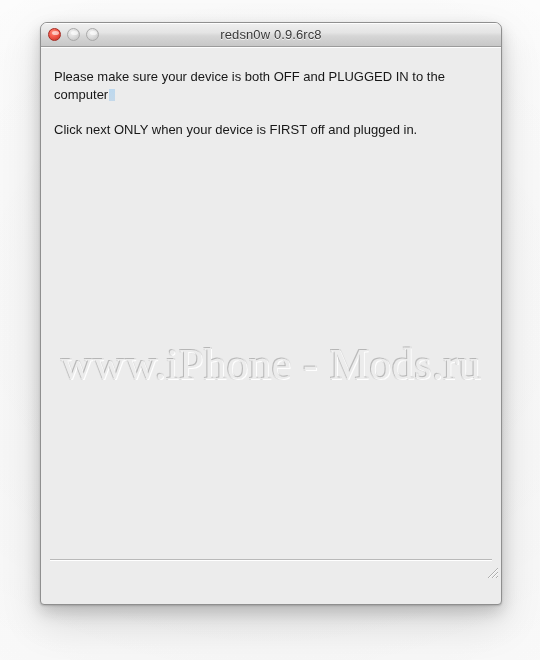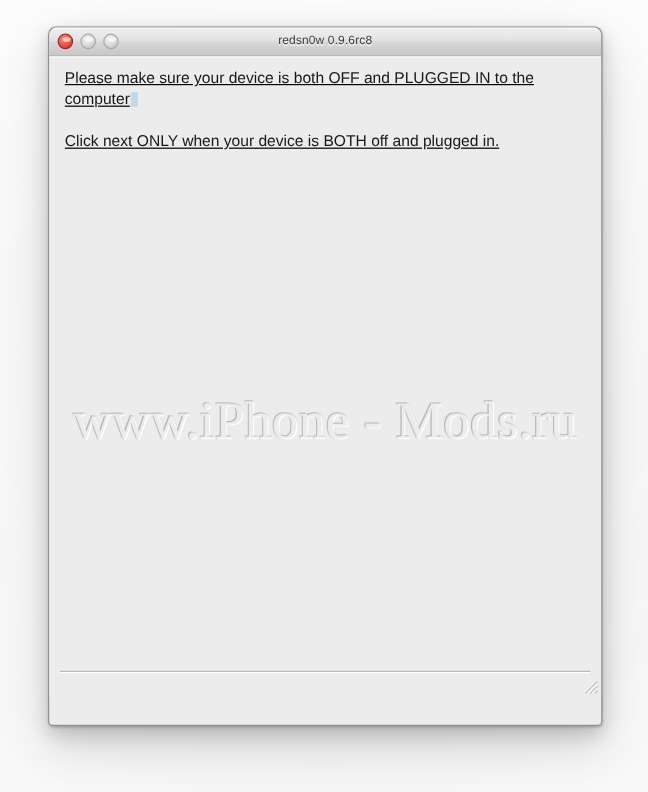--- a/index.html
+++ b/index.html
@@ -94,21 +94,21 @@
     border: 1px solid #a32a22;
   }
   .light.min, .light.zoom {
     background: radial-gradient(circle at 38% 30%, #f2f2f2 0%, #dcdcdc 48%, #bdbdbd 100%);
     border: 1px solid #a9a9a9;
   }
 
   #window-title {
     width: 100%;
     text-align: center;
-    font-size: 10px;
+    font-size: 13px;
     color: #3a3a3a;
     text-shadow: 0 1px 0 rgba(255,255,255,0.8);
     letter-spacing: 0.1px;
     pointer-events: none;
   }
 
   
   #content {
     position: relative;
     height: 534px;
@@ -121,23 +121,22 @@
     content: "";
     position: absolute;
     left: 0; right: 0; top: 0;
     height: 1px;
     background: rgba(255,255,255,0.9);
   }
 
   #instructions {
     position: absolute;
     left: 13px;
-    top: 9px;
+    top: 21px;
     right: 14px;
-    text-decoration: underline;
   }
   .para {
     font-size: 13px;
     line-height: 18px;
     color: #171717;
     margin: 0 0 17px 0;
     max-width: 418px;
   }
   .para:last-child { margin-bottom: 0; }
   .caret {
@@ -147,21 +146,21 @@
     vertical-align: -2px;
     background: linear-gradient(180deg, rgba(150,200,240,0.55), rgba(120,180,230,0.35));
     margin-left: 1px;
   }
 
   
   #watermark {
     position: absolute;
     left: 0;
     right: 0;
-    top: 278px;
+    top: 292px;
     text-align: center;
     font-family: "Liberation Serif", serif;
     font-size: 44px;
     letter-spacing: 0.5px;
     color: rgba(236,236,236,1);
     text-shadow:
       -1px -1px 0 rgba(150,150,150,0.55),
        1px  1px 0 rgba(255,255,255,0.95),
       -1px  1px 0 rgba(190,190,190,0.30),
        1px -1px 0 rgba(190,190,190,0.30);
@@ -205,21 +204,21 @@
       <div class="light min"></div>
       <div class="light zoom"></div>
     </div>
     <div id="window-title">redsn0w 0.9.6rc8</div>
   </div>
 
   <div id="content">
 
     <div id="instructions">
       <p class="para"><span>Please make sure your device is both OFF and PLUGGED IN to the computer</span><span class="caret"></span></p>
-      <p class="para">Click next ONLY when your device is BOTH off and plugged in.</p>
+      <p class="para">Click next ONLY when your device is FIRST off and plugged in.</p>
     </div>
 
     <div id="watermark">www.iPhone - Mods.ru</div>
 
     <div id="separator"></div>
 
     <svg id="resize-grip" viewBox="0 0 13 13" xmlns="http://www.w3.org/2000/svg">
       <line x1="12" y1="2" x2="2" y2="12" stroke="#9a9a9a" stroke-width="1"></line>
       <line x1="12" y1="6" x2="6" y2="12" stroke="#9a9a9a" stroke-width="1"></line>
       <line x1="12" y1="10" x2="10" y2="12" stroke="#9a9a9a" stroke-width="1"></line>

